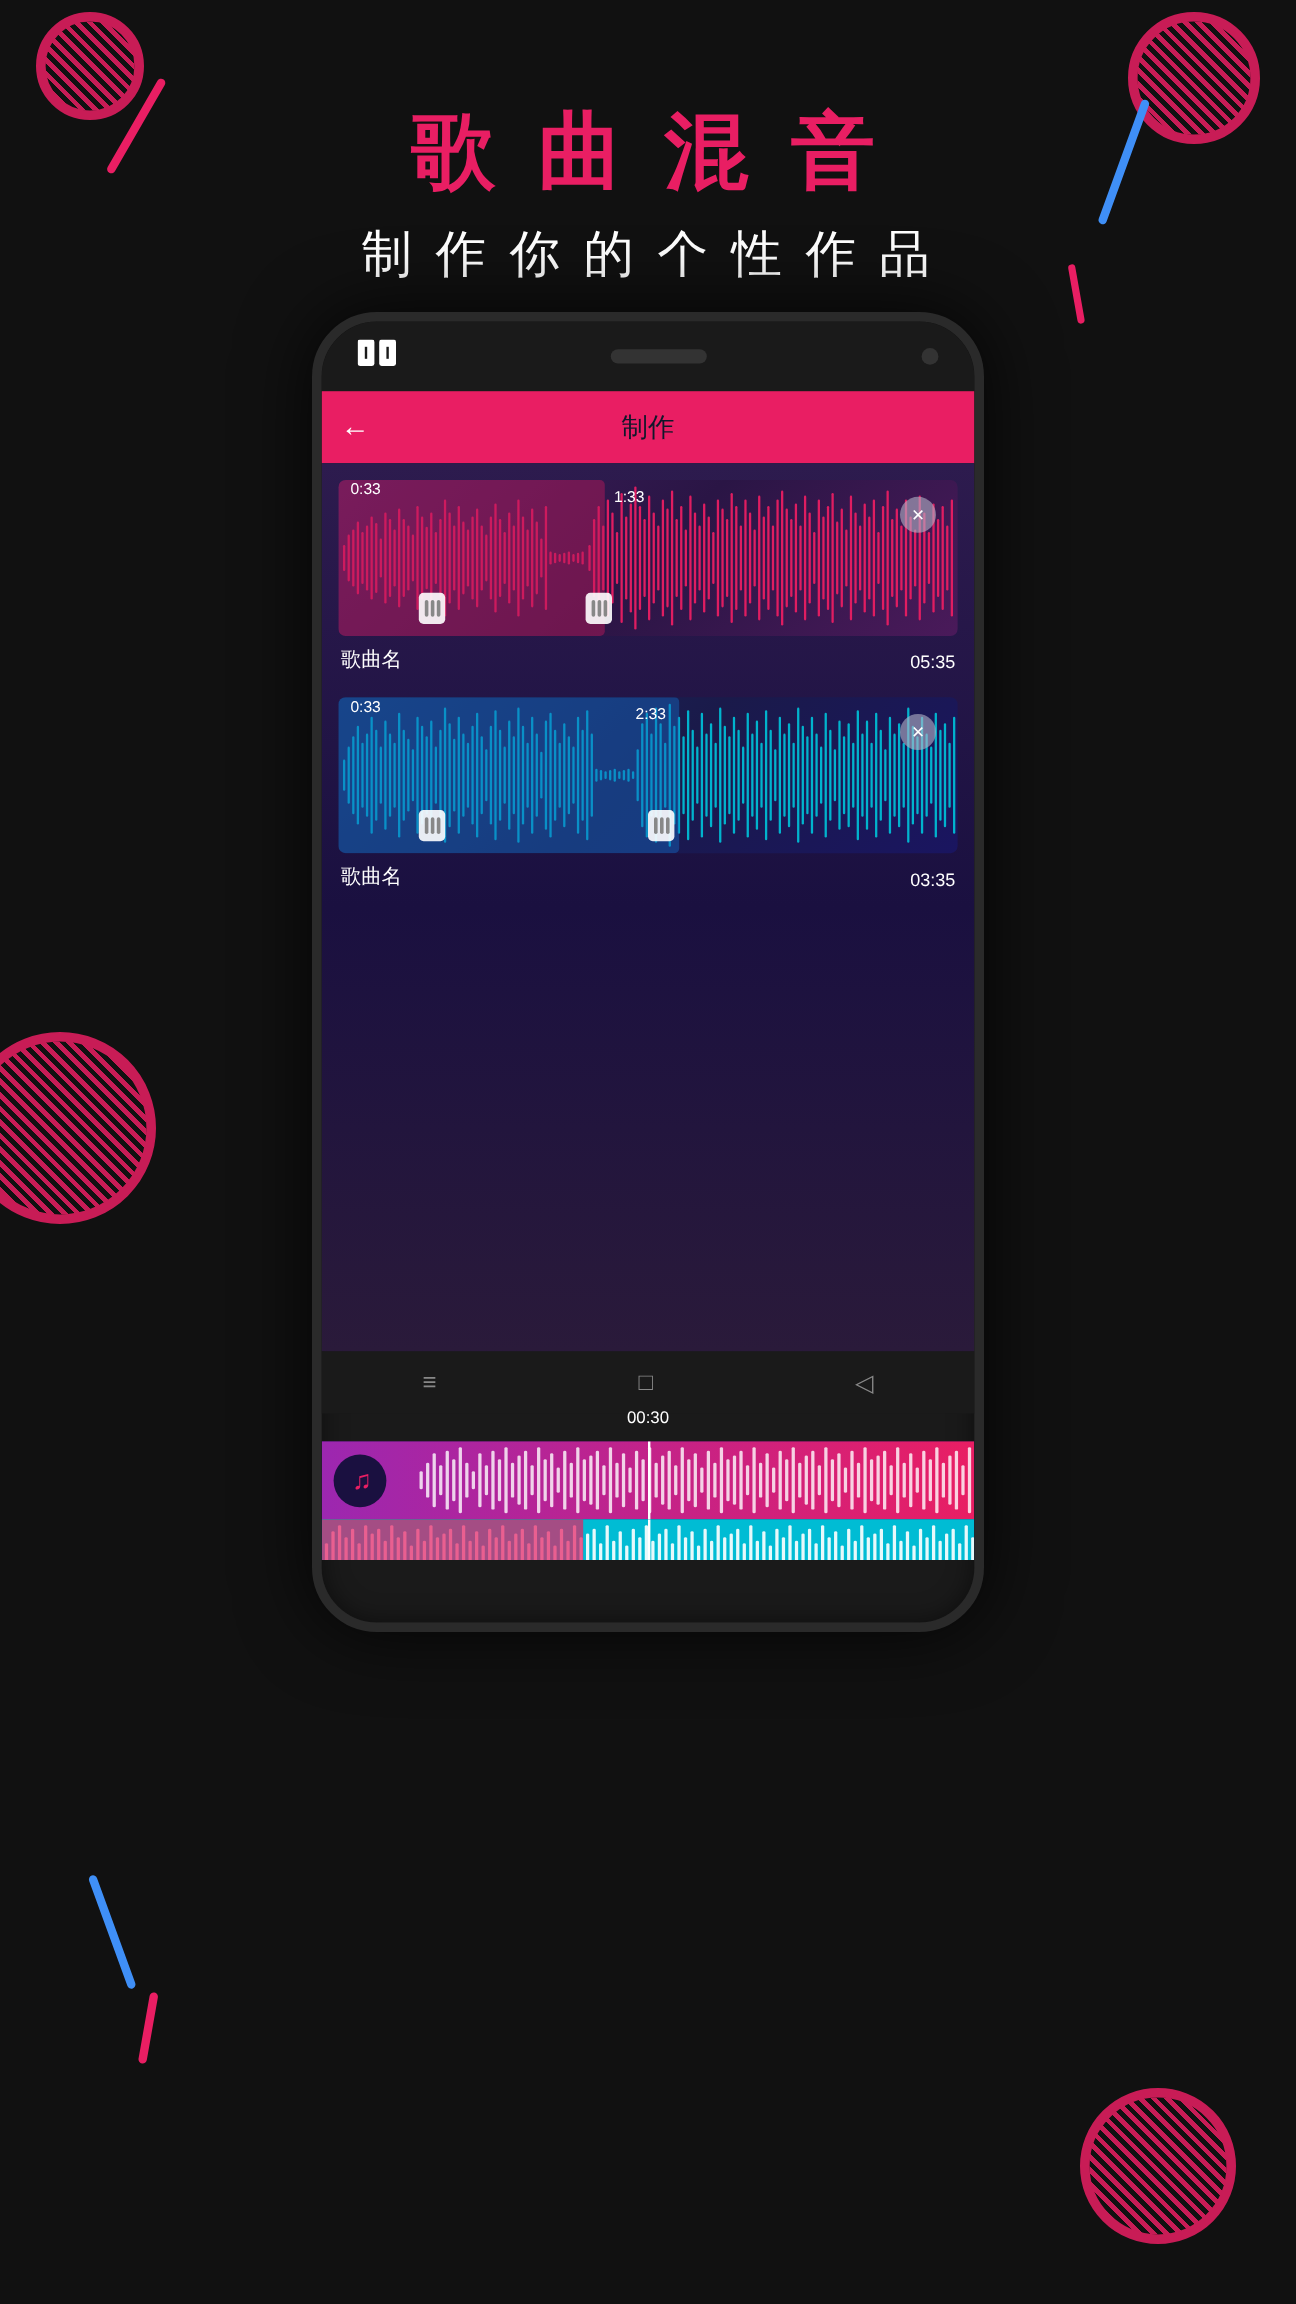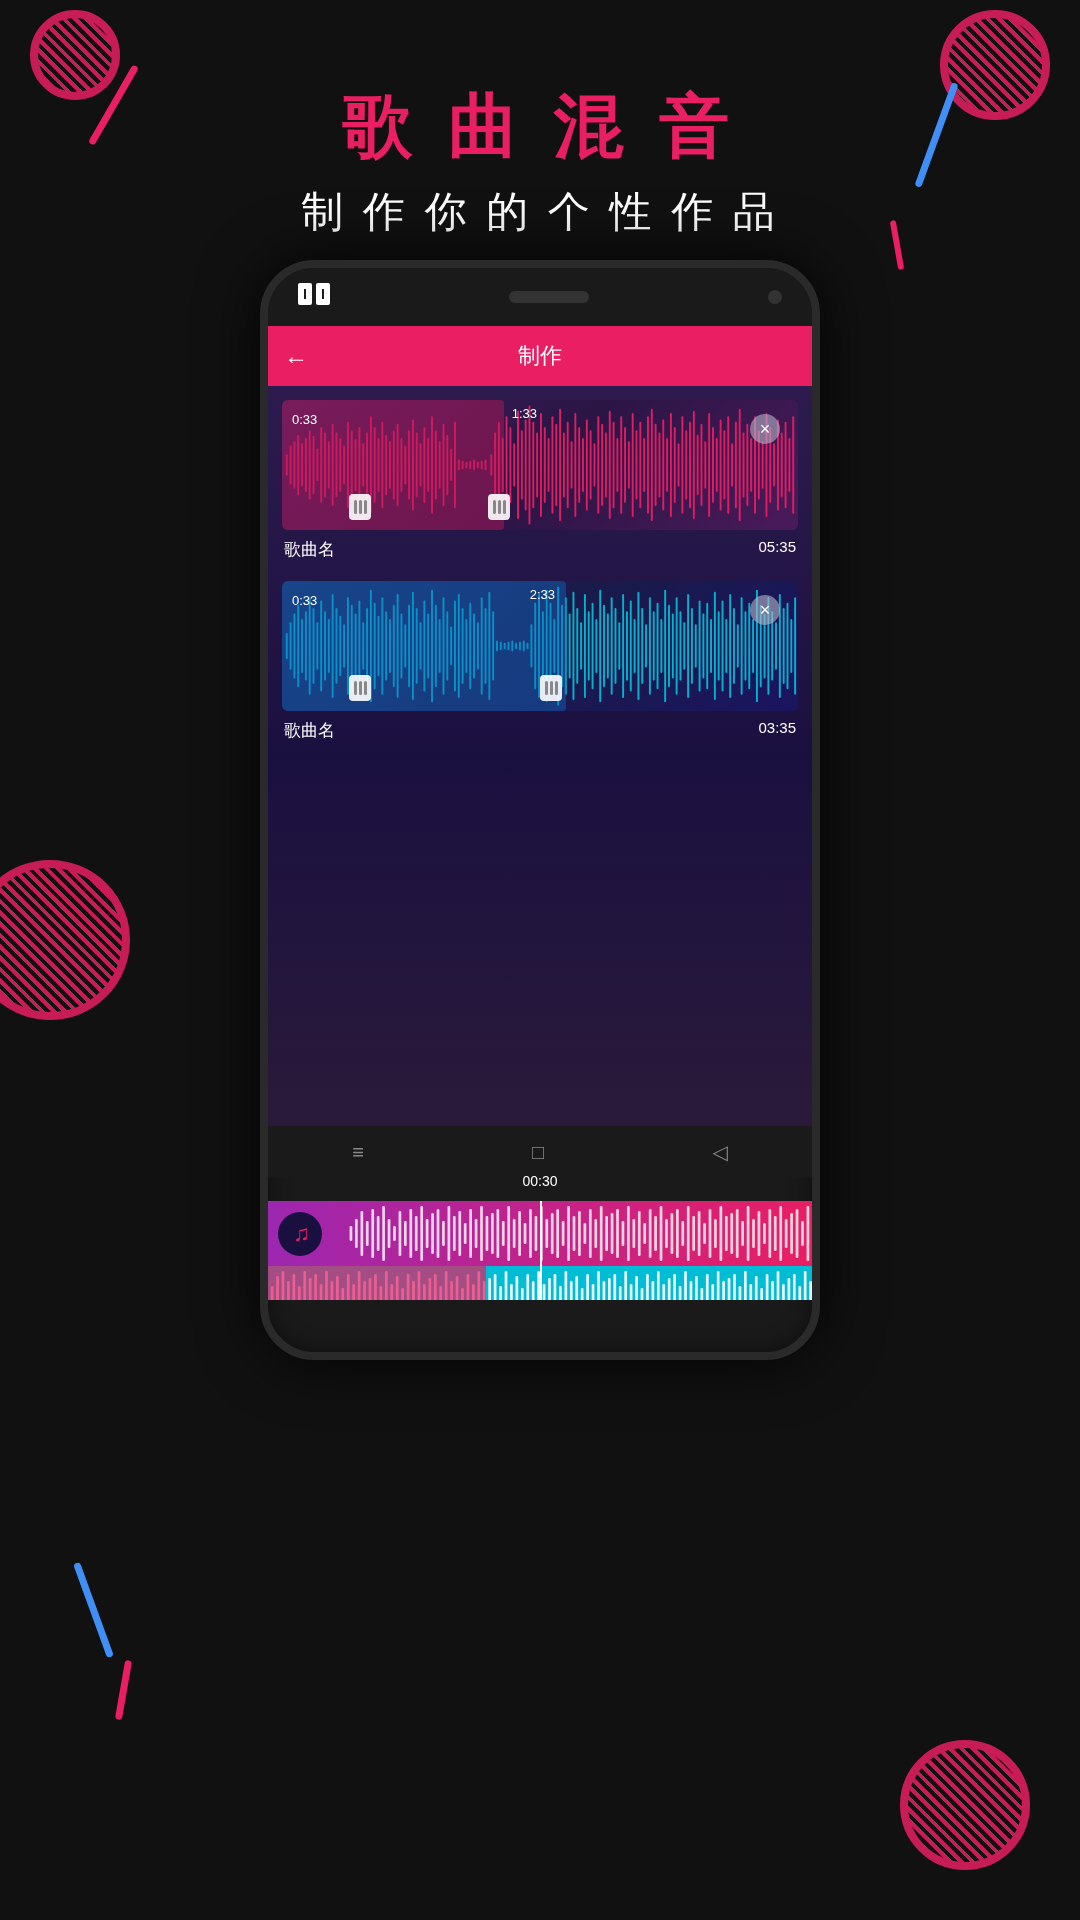--- a/index.html
+++ b/index.html
@@ -206,21 +206,21 @@
 
     .back-arrow {
       position: absolute;
       left: 16px;
       color: #fff;
       font-size: 24px;
       cursor: pointer;
     }
 
     .nav-title {
-      color: #ffffff;
+      color: #0f172a;
       font-size: 22px;
       font-weight: 500;
     }
 
     
     .app-content {
       background: linear-gradient(180deg, #2d1b4e 0%, #1a1040 50%, #2a1a3a 100%);
       flex: 1;
       height: calc(100% - 58px - 40px - 60px - 130px);
       overflow: hidden;
@@ -258,33 +258,33 @@
 
     .waveform-blue-selection {
       background: #1565c0;
       left: 0;
       width: 53%;
     }
 
     
     .time-marker {
       position: absolute;
-      top: 12px;
+      top: 0;
       color: #fff;
       font-size: 13px;
       font-weight: 500;
     }
 
     .time-left { left: 10px; }
 
     
     .track-info-row {
       display: flex;
       justify-content: space-between;
-      align-items: flex-start;
+      align-items: flex-end;
       padding: 4px 2px;
     }
 
     .track-name {
       color: #fff;
       font-size: 17px;
     }
 
     .track-duration {
       color: #fff;

